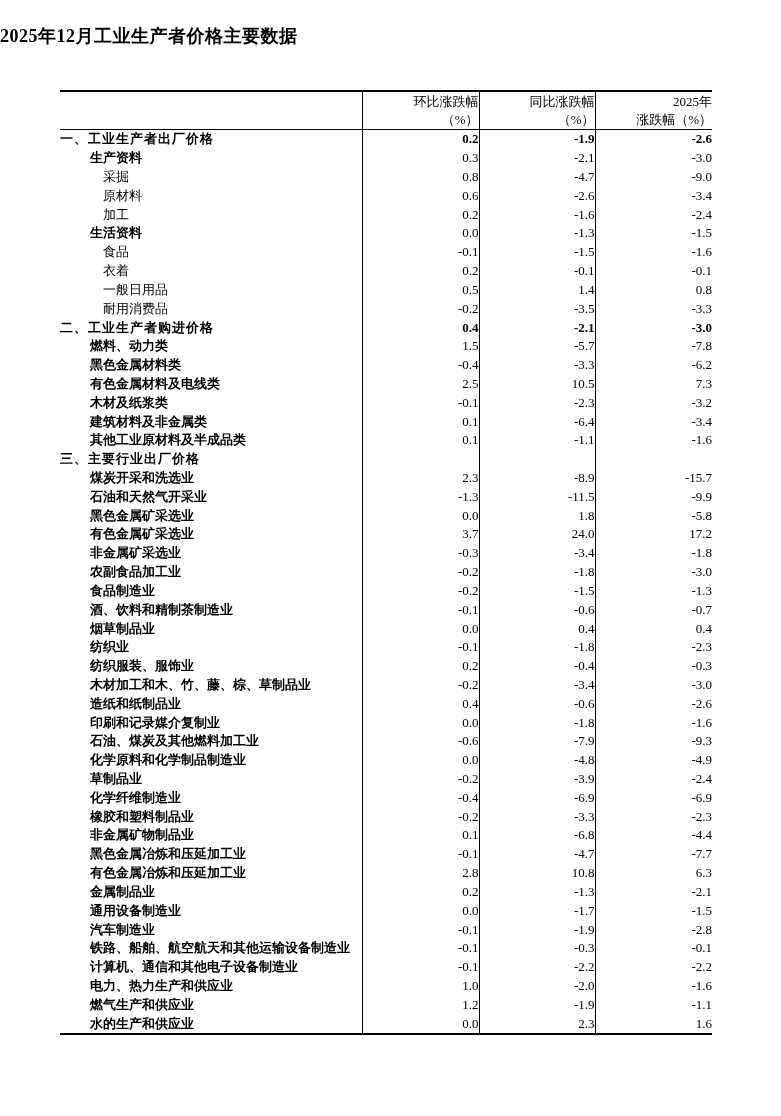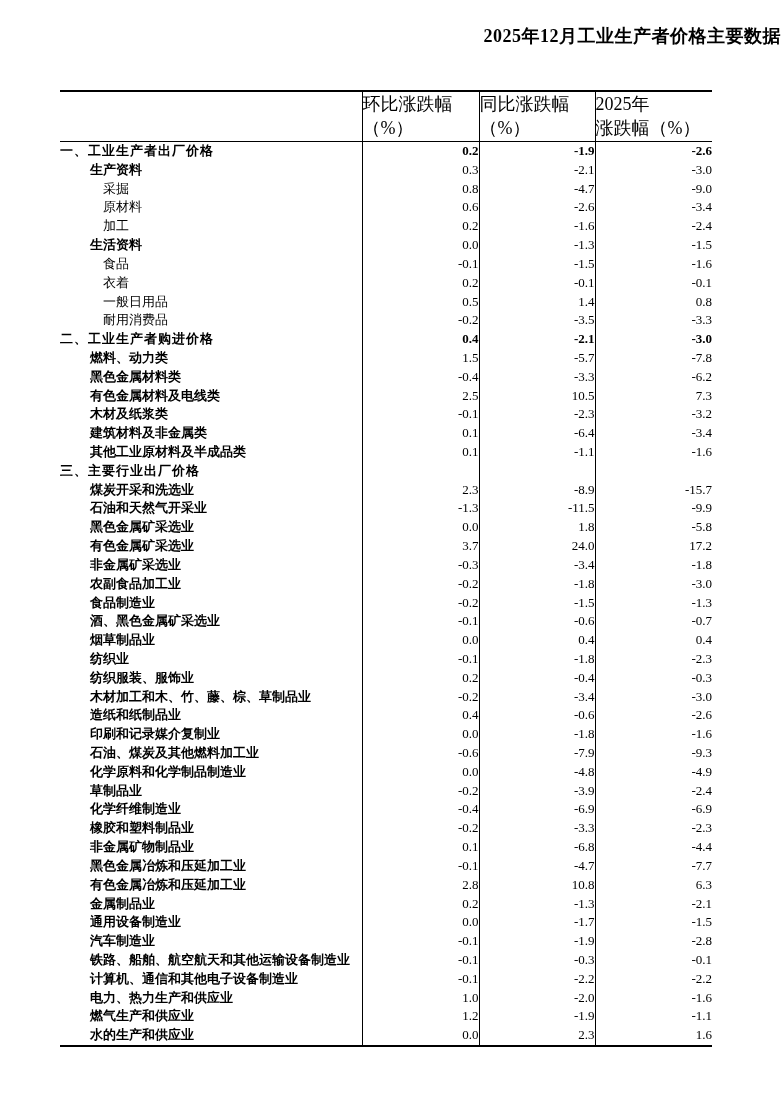--- a/index.html
+++ b/index.html
@@ -12,21 +12,21 @@
     width: 781px;
     height: 1116px;
     background: #ffffff;
     color: #000000;
     font-family: "Liberation Serif", "DejaVu Serif", serif;
     overflow: hidden;
   }
   .title {
     margin: 0;
     padding-top: 24px;
-    text-align: right;
+    text-align: left;
     font-size: 18px;
     font-weight: bold;
     letter-spacing: 0.5px;
   }
   table.data-table {
     border-collapse: collapse;
     table-layout: fixed;
     width: 652px;
     margin: 42px 0 0 60px;
     border-top: 2px solid #000000;
@@ -34,22 +34,22 @@
   }
   table.data-table th,
   table.data-table td {
     padding: 0;
     font-weight: normal;
     overflow: hidden;
     white-space: nowrap;
   }
   thead th {
     height: 37px;
-    font-size: 18px;
-    text-align: left;
+    font-size: 13px;
+    text-align: right;
     vertical-align: middle;
     line-height: 1.35;
     border-bottom: 1px solid #000000;
   }
   col.c-label { width: 302px; }
   col.c-v1 { width: 117px; }
   col.c-v2 { width: 116px; }
   col.c-v3 { width: 117px; }
   .vline { border-left: 1px solid #000000; }
   tbody td {
@@ -245,21 +245,21 @@
           <td class="val vline">-1.8</td>
           <td class="val vline">-3.0</td>
         </tr>
         <tr>
           <td class="label indent-1">食品制造业</td>
           <td class="val vline">-0.2</td>
           <td class="val vline">-1.5</td>
           <td class="val vline">-1.3</td>
         </tr>
         <tr>
-          <td class="label indent-1">酒、黑色金属矿采选业</td>
+          <td class="label indent-1">酒、饮料和精制茶制造业</td>
           <td class="val vline">-0.1</td>
           <td class="val vline">-0.6</td>
           <td class="val vline">-0.7</td>
         </tr>
         <tr>
           <td class="label indent-1">烟草制品业</td>
           <td class="val vline">0.0</td>
           <td class="val vline">0.4</td>
           <td class="val vline">0.4</td>
         </tr>

